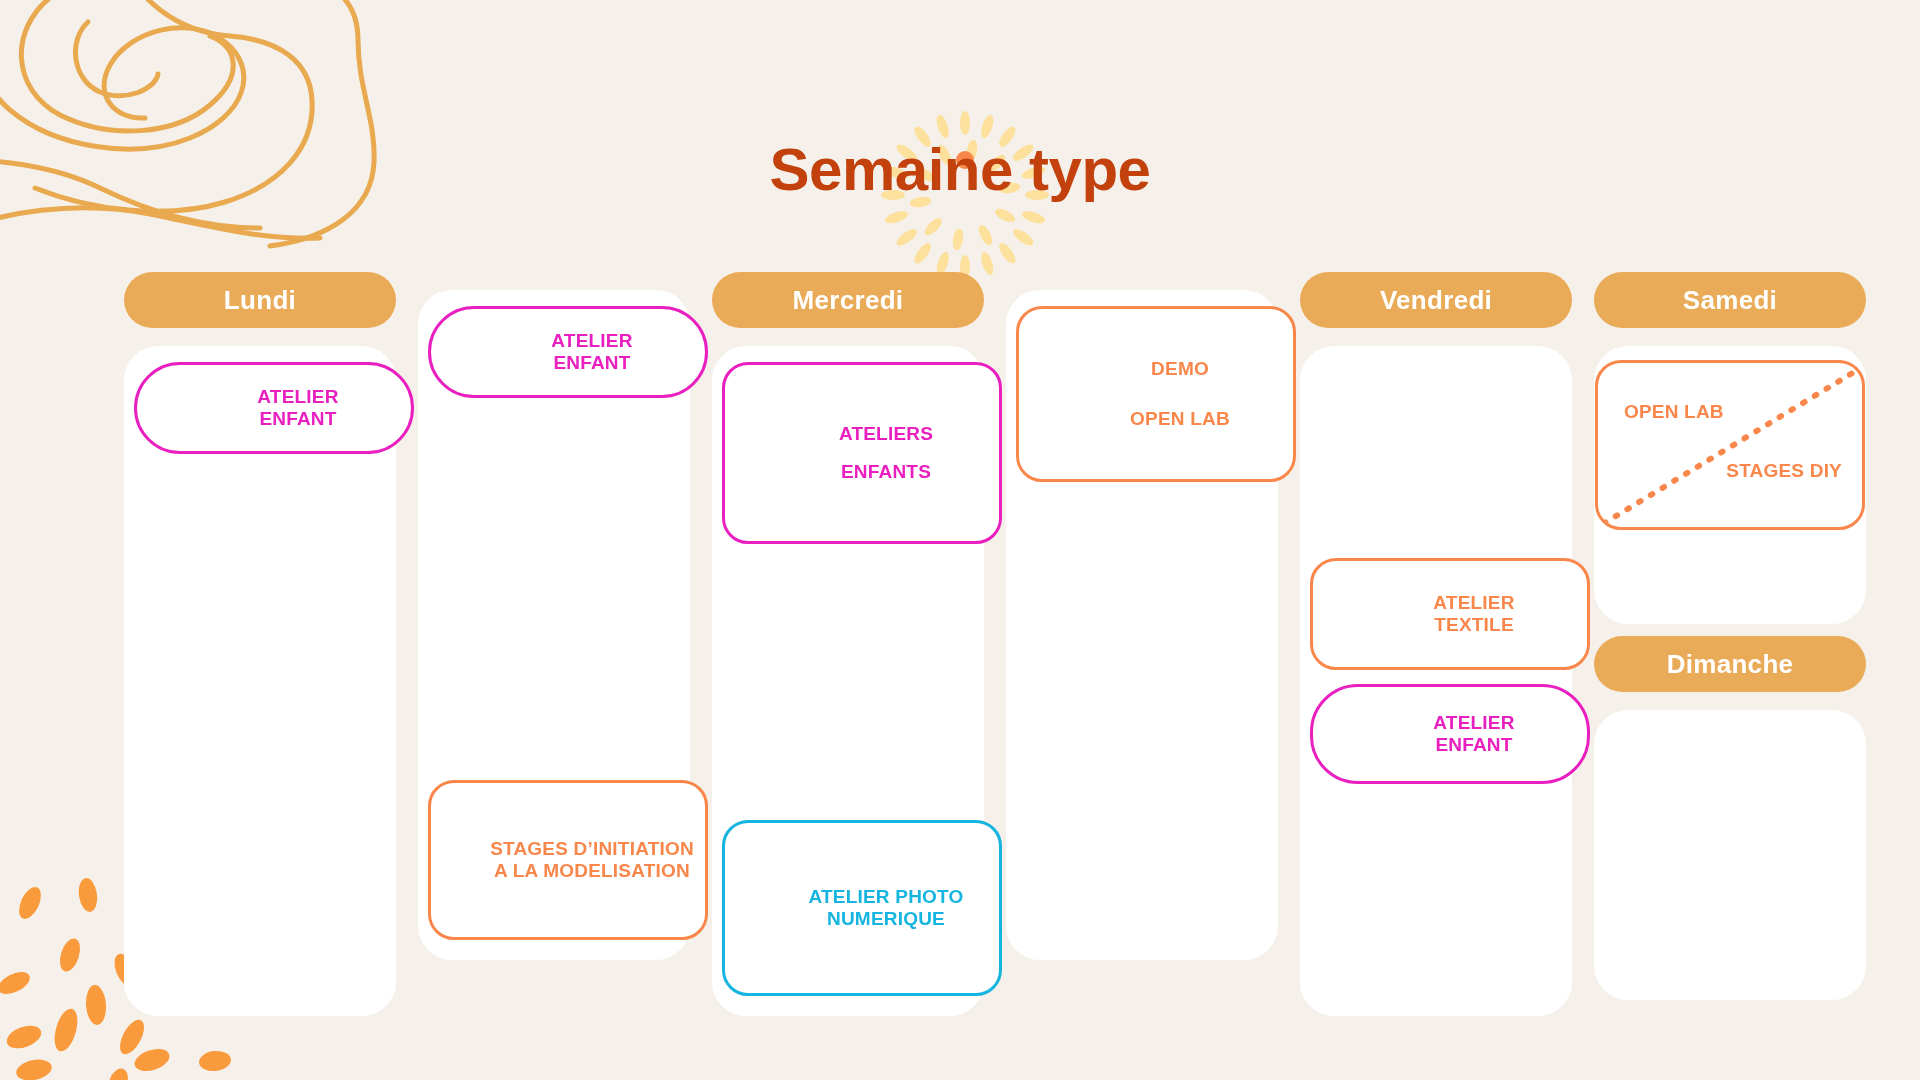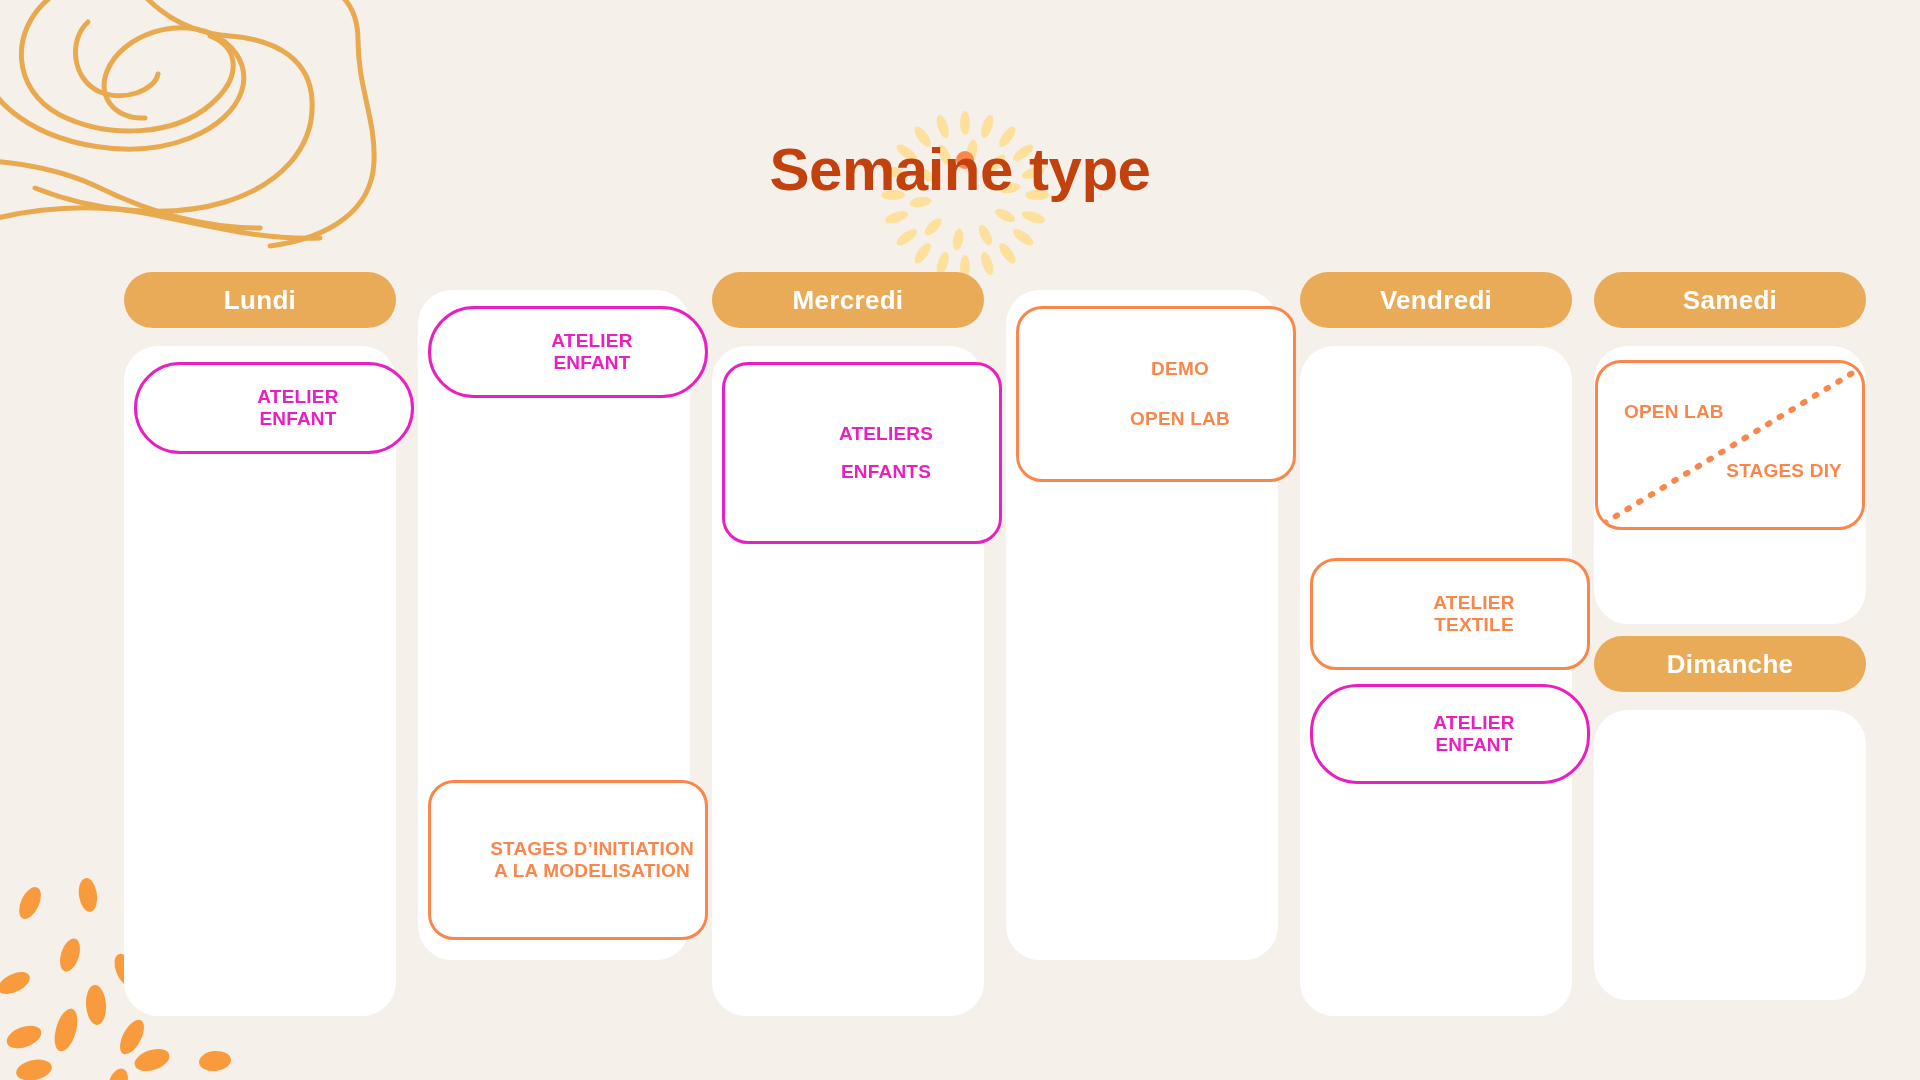--- a/index.html
+++ b/index.html
@@ -340,20 +340,24 @@
     </div>
   </div>
 
   <div class="col">
     <div class="day-pill">Mercredi</div>
     <div class="card tall">
       <div class="chip pink round h182 spaced">
         <span class="line">ATELIERS</span>
         <span class="line">ENFANTS</span>
       </div>
+      <div class="chip cyan round h176">
+        <span class="line">ATELIER PHOTO</span>
+        <span class="line">NUMERIQUE</span>
+      </div>
     </div>
   </div>
 
   <div class="col">
     <div class="card tall">
       <div class="chip orange round h176 spaced2">
         <span class="line">DEMO</span>
         <span class="line">OPEN LAB</span>
       </div>
     </div>

